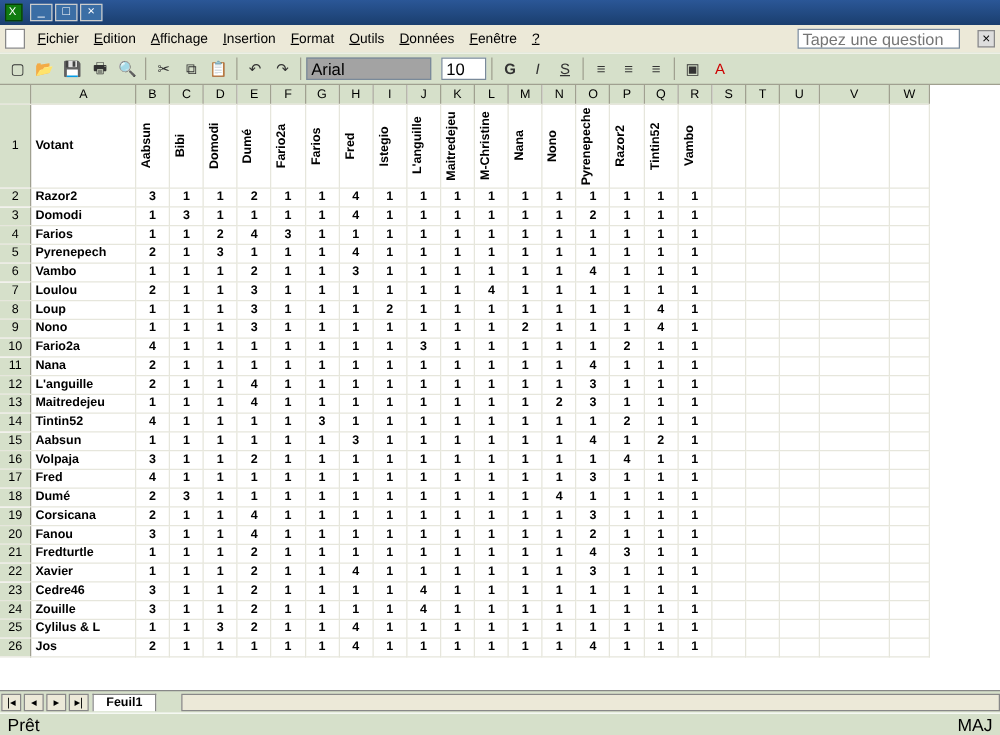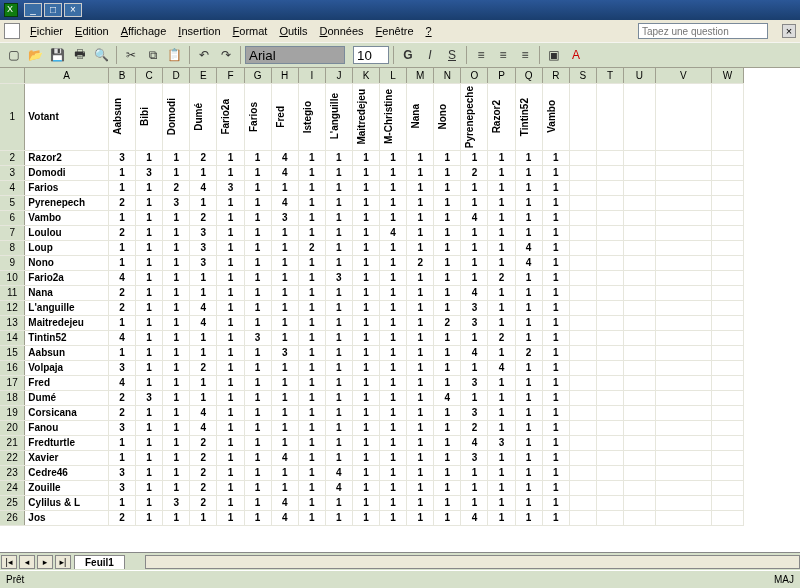--- a/index.html
+++ b/index.html
@@ -9,21 +9,21 @@
   .titlebar { background: linear-gradient(#2b5797, #1a3e6e); color: #fff; height: 20px; display: flex; align-items: center; padding: 0 4px; }
   .titlebar .icon { width: 14px; height: 14px; background: #107c10; margin-right: 4px; border: 1px solid #083d08; display:inline-block; position:relative; }
   .titlebar .icon::after{content:"X";font-size:9px;color:#fff;position:absolute;top:0;left:2px;}
   .titlebar .title { flex: 1; font-weight: bold; }
   .titlebar .winbtn { width: 18px; height: 14px; background: #3b6ea5; border: 1px solid #ccc; margin-left: 2px; text-align: center; line-height: 12px; font-size: 10px;}
 
   .menubar { background: #ece9d8; height: 22px; display: flex; align-items: center; padding: 0 4px; }
   .menubar .fileicon { width: 16px; height: 16px; background:#fff; border:1px solid #888; margin-right:4px;}
   .menubar .menuitem { padding: 2px 6px; }
   .menubar .menuitem u { text-decoration: underline; }
-  .menubar .askbox { margin-left: auto; width: 130px; height: 16px; border: 1px solid #7a8a9a; background: #fff; color: #888; padding: 0 3px; font-size: 10px;}
+  .menubar .askbox { margin-left: auto; width: 130px; height: 16px; border: 1px solid #7a8a9a; background: #fff; color: #888; padding: 0 3px; font-size: 13px;}
   .menubar .sep { width:10px;}
   .menubar .closex { width:14px;height:14px;border:1px solid #888;background:#ddd;margin-left:4px;text-align:center;line-height:12px;}
 
   .toolbar { background: #d6e0ca; height: 26px; display: flex; align-items: center; padding: 0 4px; gap:2px; border-top:1px solid #f5f5f0; border-bottom:1px solid #a0a090;}
   .toolbar .btn { width: 20px; height: 20px; border: 1px solid transparent; display:inline-flex;align-items:center;justify-content:center; font-size:12px; color:#333;}
   .toolbar .sep { width:1px; height:18px; background:#a0a090; margin:0 2px;}
   .toolbar .fontname { width:100px; height:18px; background:#a3a3a3; border:1px solid #7a8a9a; padding:0 3px;}
   .toolbar .fontsize { width:36px; height:18px; background:#fff; border:1px solid #7a8a9a; padding:0 3px; margin-left:6px;}
 
   .gridwrap { flex:1; display:flex; flex-direction:column; background:#fff; overflow:hidden;}
@@ -33,21 +33,21 @@
   .rot { writing-mode: vertical-rl; transform: rotate(180deg); font-weight:bold; font-size:10px; text-align:left; padding:2px 0;}
   .rowname { font-weight:bold;}
   .num { text-align:center; font-weight:bold;}
   tr.blank td { height:15px;}
 
   .sheettabs { background:#d6e0ca; height:18px; display:flex; align-items:center; border-top:1px solid #888;}
   .sheettabs .nav { width:16px;height:14px;border:1px solid #888;background:#ece9d8;margin:0 1px;text-align:center;font-size:9px;line-height:12px;}
   .sheettabs .tab { background:#fff; border:1px solid #888; border-bottom:none; padding:1px 10px; font-size:10px; font-weight:bold; margin-left:2px;}
   .sheettabs .scroll { flex:1; margin-left:20px; height:14px; background:#ece9d8; border:1px solid #888; position:relative;}
   
-  .status { background:#d6e0ca; height:18px; display:flex; align-items:center; padding:0 6px; border-top:1px solid #fff; font-size:10px;}
+  .status { background:#d6e0ca; height:18px; display:flex; align-items:center; padding:0 6px; border-top:1px solid #fff; font-size:14px;}
   .status .right { margin-left:auto;}
 </style>
 </head>
 <body>
 
 <div class="titlebar">
   <span class="icon"></span>
   <span class="winbtn">_</span>
   <span class="winbtn">□</span>
   <span class="winbtn">×</span>

